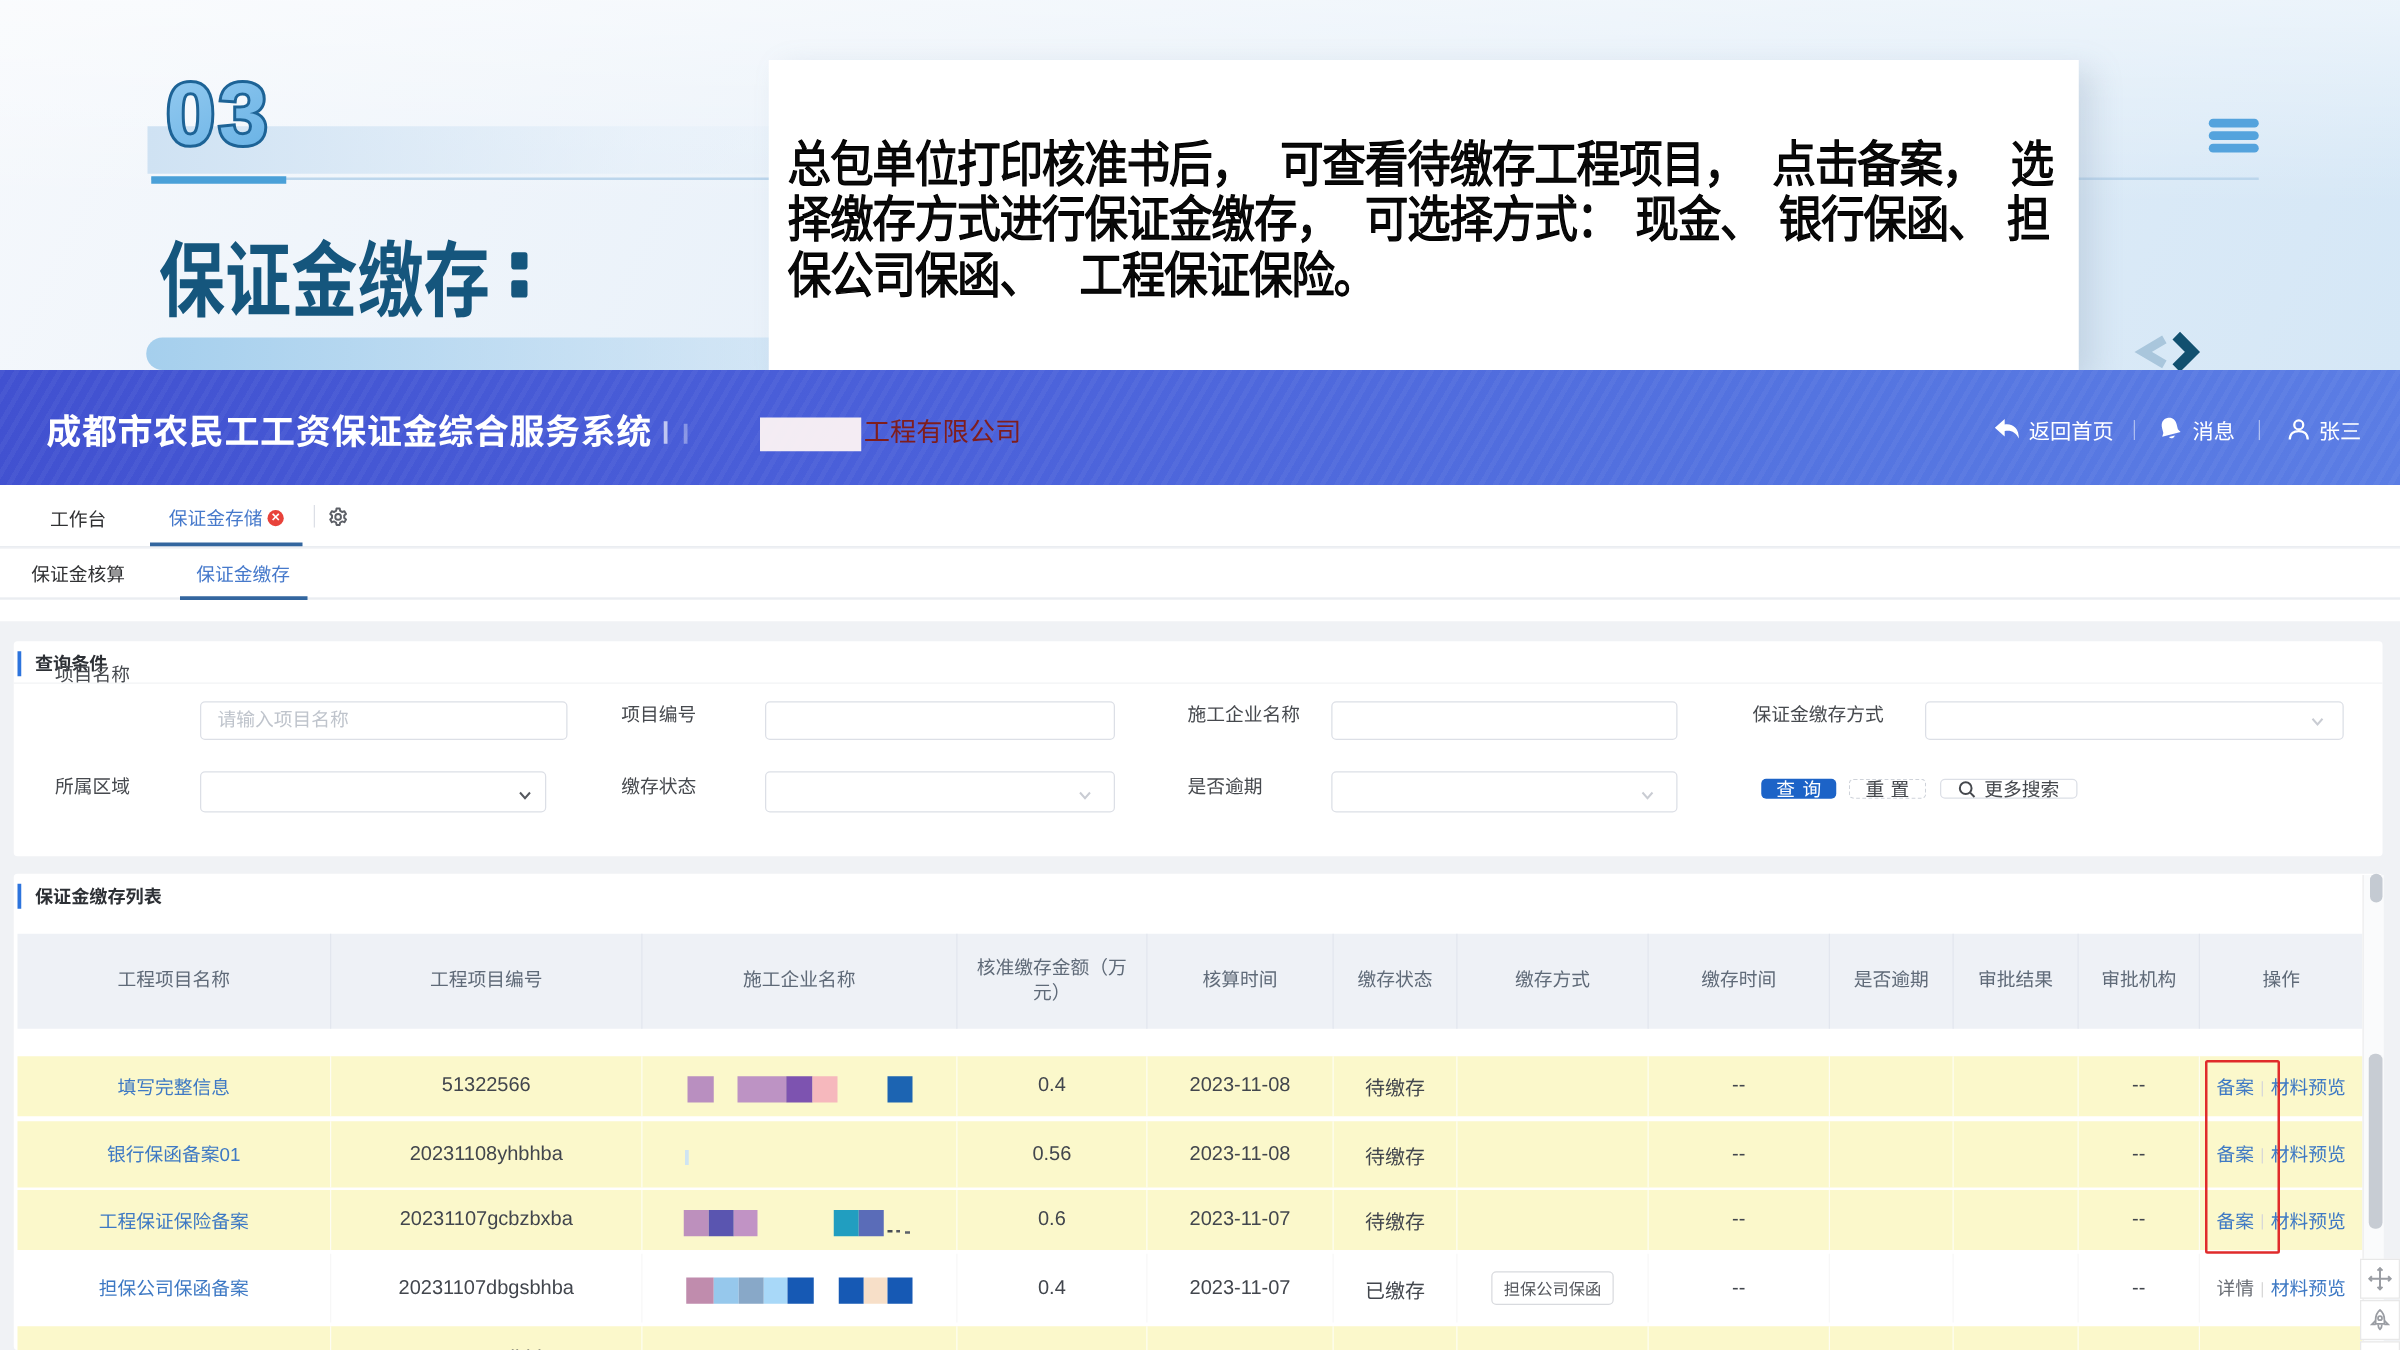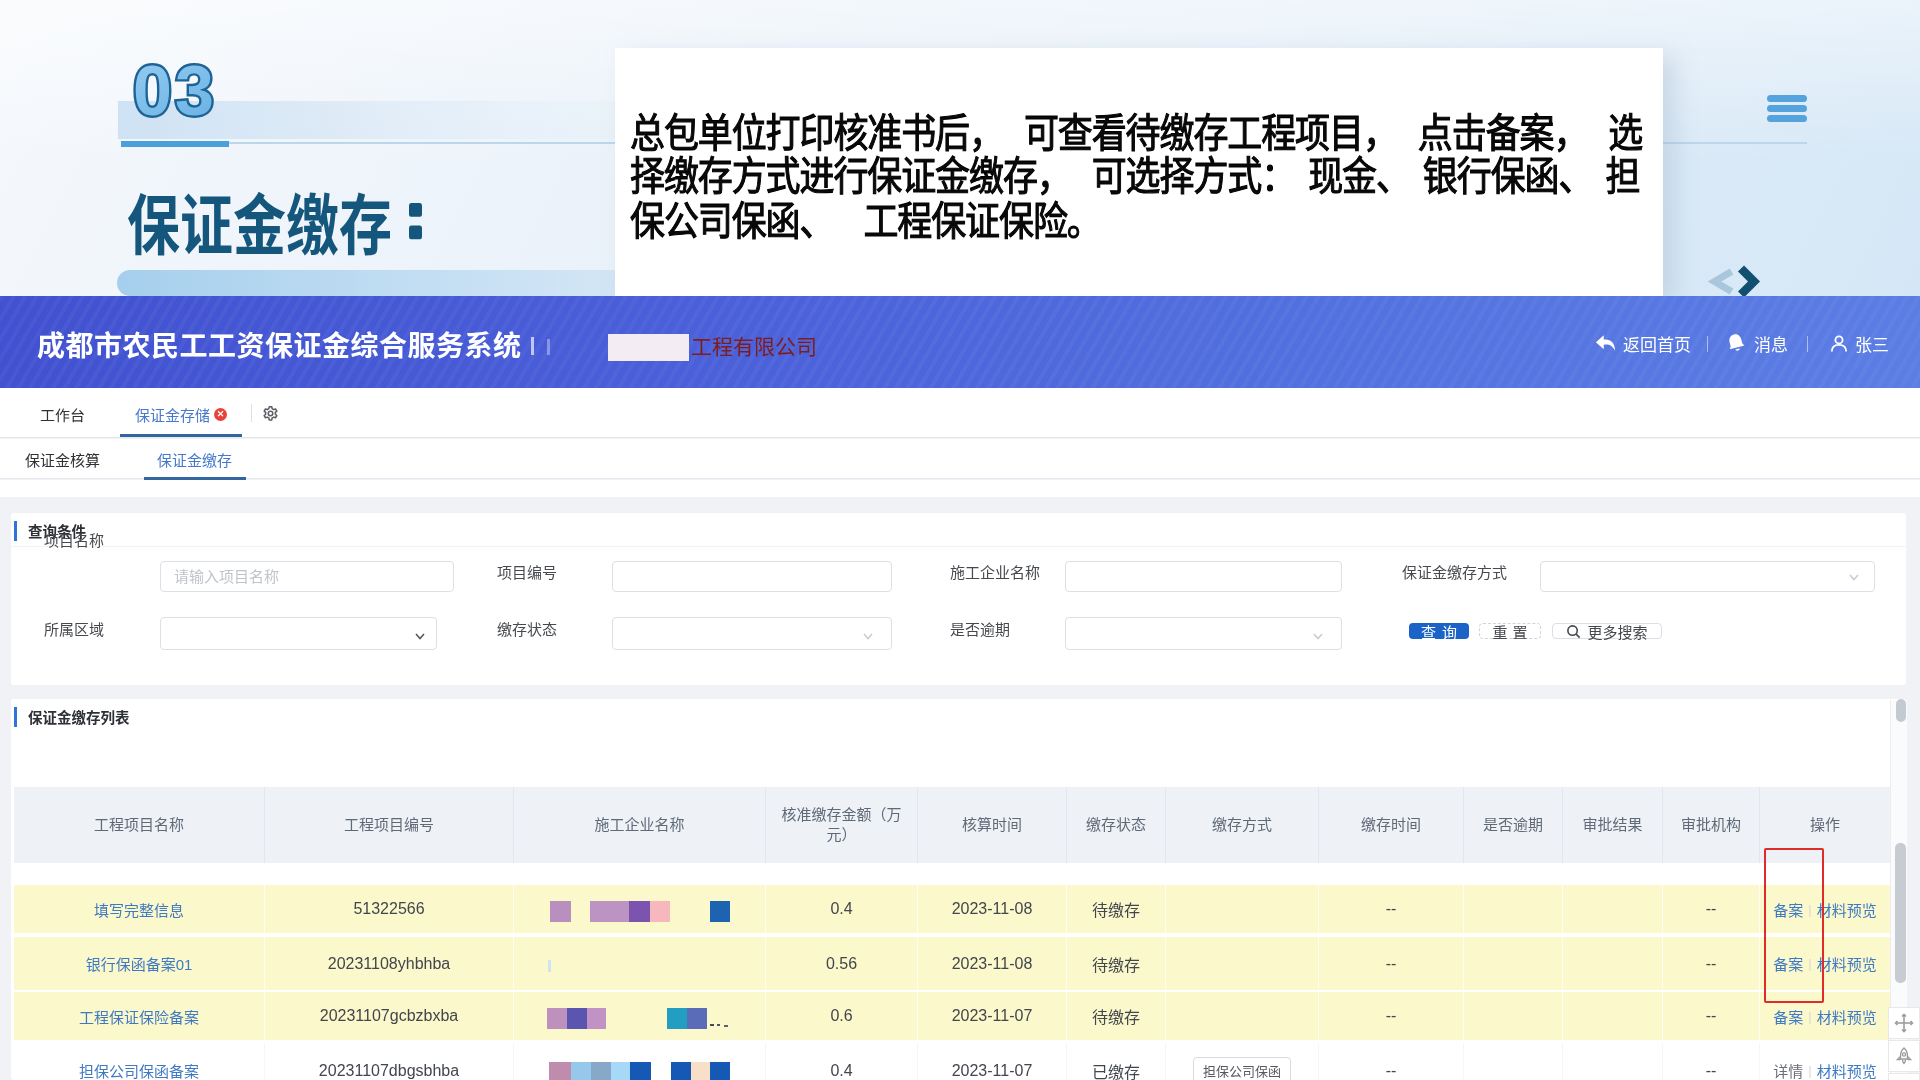--- a/index.html
+++ b/index.html
@@ -63,21 +63,21 @@
   .ph { color:#bfc4cc; font-size:15px; line-height:29px; padding-left:13px; }
   .chev { position:absolute; width:12px; height:12px; }
 
   .btn { position:absolute; height:16px; border-radius:4px; font-size:15px; display:flex; align-items:center; justify-content:center; }
   #btnq { left:1409px; top:623px; width:60px; background:#1c63c7; color:#fff; letter-spacing:6px; padding-left:6px; }
   #btnr { left:1479px; top:623px; width:62px; background:#fff; border:1px dashed #cfd3da; color:#45484d; letter-spacing:5px; padding-left:5px; }
   #btnm { left:1552px; top:623px; width:110px; background:#fff; border:1px solid #dcdfe6; color:#45484d; gap:6px; }
 
   
   #tbl { position:absolute; left:14px; top:747px; width:1876px; }
-  .trow { position:absolute; left:0; display:flex; width:1876px;margin-top:40px; }
+  .trow { position:absolute; left:0; display:flex; width:1876px; }
   .cell { flex:0 0 auto; display:flex; align-items:center; justify-content:center; overflow:hidden; }
   .hdr { background:#eef1f6; color:#5f6a78; font-size:15px; }
   .hdr .cell { border-right:1px solid #e2e6ee; text-align:center; line-height:20px; }
   .yrow { background:#fbf8cb; }
   .yrow .cell { border-right:1px solid rgba(255,255,255,0.75); font-size:16px; color:#42464d; }
   .wrow .cell { border-right:1px solid rgba(0,0,0,0.03); font-size:16px; color:#42464d; }
   .link { color:#3e79c4; font-size:15px; }
   .gray { color:#6a6e75; }
   .c1{width:251px}.c2{width:249px}.c3{width:252px}.c4{width:152px}.c5{width:149px}.c6{width:99px}.c7{width:153px}.c8{width:145px}.c9{width:99px}.c10{width:100px}.c11{width:97px}.c12{width:130px;border-right:none!important}
   .mos { display:flex; align-items:center; position:relative; top:2px; }

